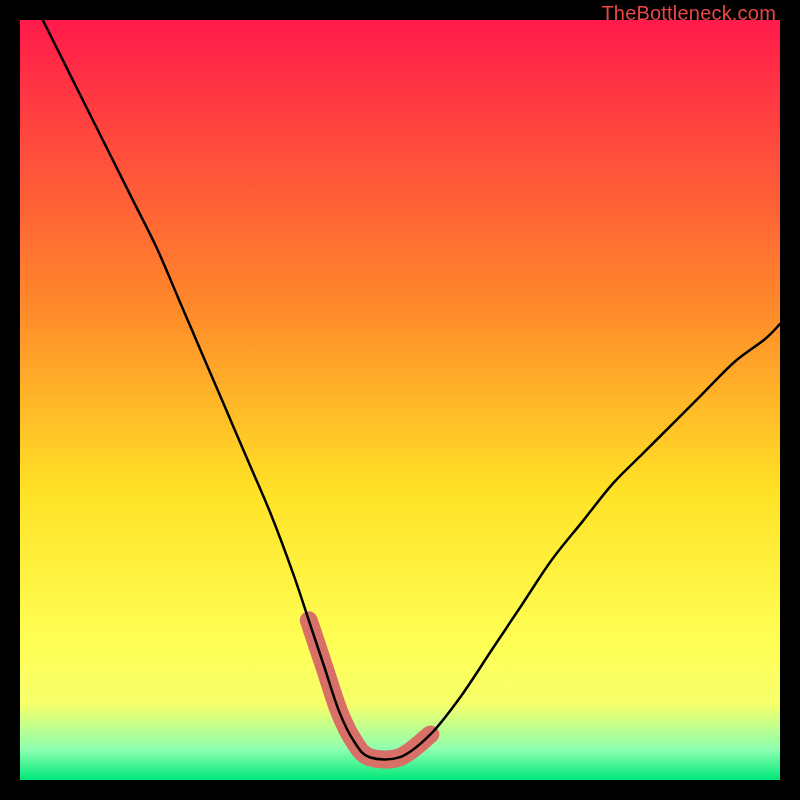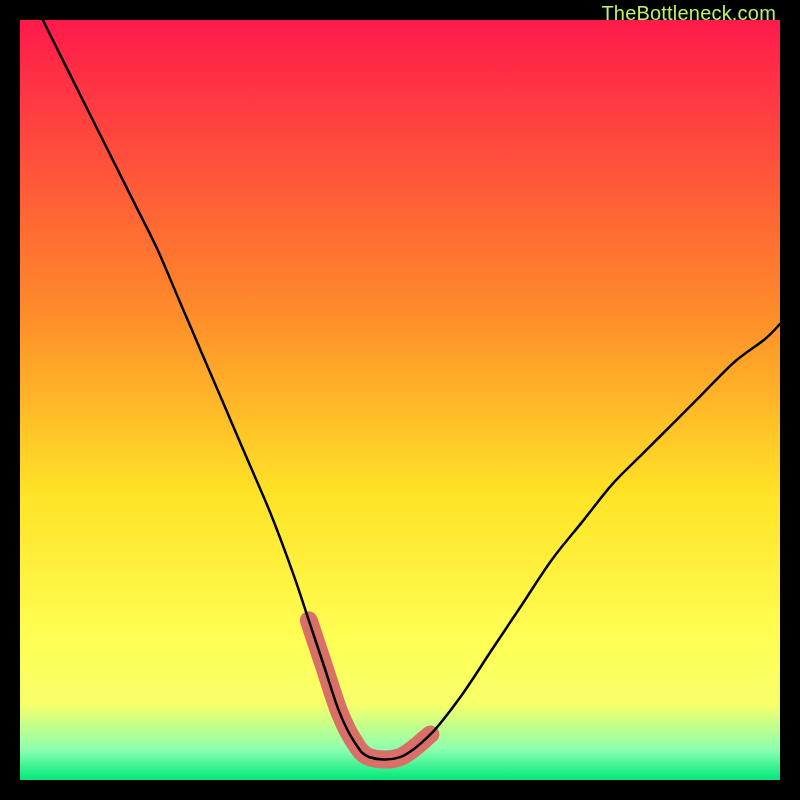--- a/index.html
+++ b/index.html
@@ -16,21 +16,21 @@
     left: 20px;
     top: 20px;
     width: 760px;
     height: 760px;
     background: #000;
   }
   .watermark {
     position: absolute;
     top: 2px;
     right: 24px;
-    color: #bef264;
+    color: #ef4444;
     font-size: 20px;
     font-weight: 500;
     letter-spacing: 0.2px;
     z-index: 5;
   }
 </style>
 </head>
 <body>
 
 <div class="watermark">TheBottleneck.com</div>

